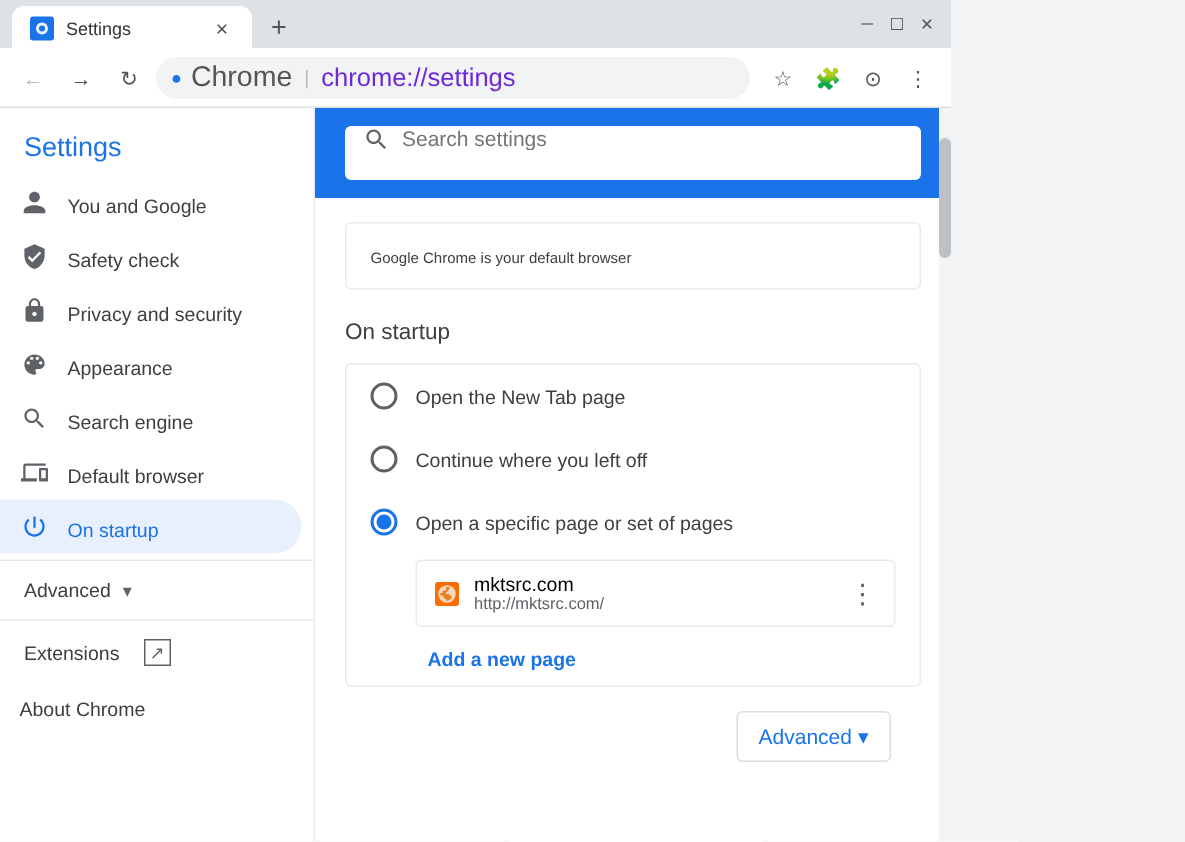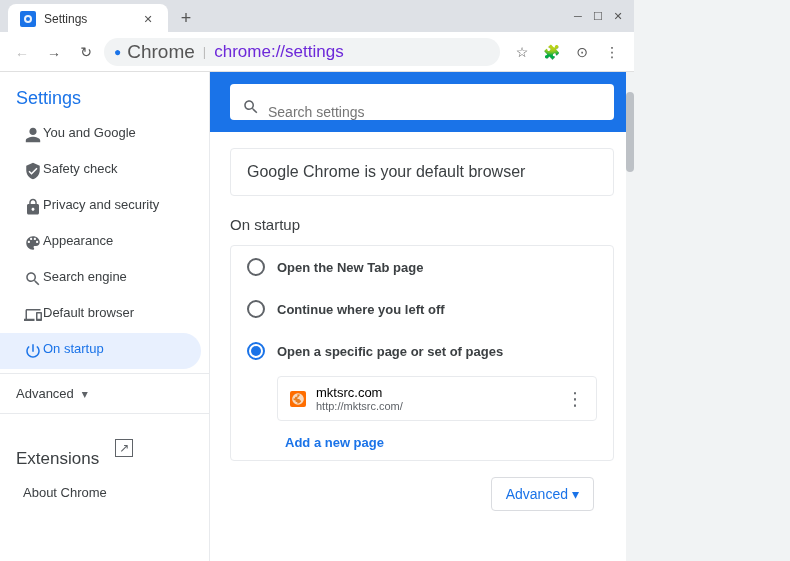--- a/index.html
+++ b/index.html
@@ -27,49 +27,49 @@
     .address-chrome { color: #555; font-size: 19px; }
     .address-url { color: #6d28d9; font-size: 17px; }
     .nav-actions { display: flex; gap: 2px; margin-left: 4px; }
 
     
     .content-area { display: flex; flex: 1; overflow: hidden; background: #fff; }
 
     
     .sidebar { width: 210px; background: #fff; border-right: 1px solid #e8eaed; overflow-y: auto; flex-shrink: 0; }
     .sidebar-title { padding: 16px 16px 8px 16px; font-size: 18px; font-weight: 400; color: #1a73e8; }
-    .sidebar-item { display: flex; align-items: flex-start; padding: 8px 23px; cursor: pointer; border-radius: 0 20px 20px 0; margin-right: 8px; min-height: 36px; }
+    .sidebar-item { display: flex; align-items: flex-end; padding: 8px 13px; gap: 12px; cursor: pointer; border-radius: 0 20px 20px 0; margin-right: 8px; min-height: 36px; }
     .sidebar-item.active { background: #e8f0fe; }
     .sidebar-item .item-icon { width: 20px; height: 20px; display: flex; align-items: center; justify-content: center; color: #5f6368; font-size: 16px; flex-shrink: 0; }
     .sidebar-item.active .item-icon { color: #1a73e8; }
     .sidebar-item .item-label { font-size: 13px; color: #3c4043; }
     .sidebar-item.active .item-label { color: #1a73e8; font-weight: 500; }
     .sidebar-divider { height: 1px; background: #e8eaed; margin: 4px 0; }
     .sidebar-section { display: flex; align-items: center; padding: 8px 16px; gap: 8px; cursor: pointer; }
     .sidebar-section .section-label { font-size: 13px; color: #3c4043; font-weight: 500; }
     .sidebar-section .chevron { font-size: 12px; color: #5f6368; }
     .sidebar-ext { display: flex; align-items: center; padding: 8px 16px; gap: 12px; cursor: pointer; }
-    .sidebar-ext .ext-label { font-size: 17px; color: #3c4043; margin-top: 23px; }
+    .sidebar-ext .ext-label { font-size: 13px; color: #3c4043; }
 
     
     .settings-main { flex: 1; overflow-y: auto; background: #fff; position: relative; }
     .settings-header { background: #1a73e8; padding: 12px 20px; display: flex; align-items: center; gap: 12px; }
-    .settings-search { flex: 1; background: #fff; border-radius: 4px; height: 36px; display: flex; align-items: flex-end; padding: 0 12px; gap: 8px; }
+    .settings-search { flex: 1; background: #fff; border-radius: 4px; height: 36px; display: flex; align-items: flex-start; padding: 0 12px; gap: 8px; }
     .search-icon { color: #5f6368; font-size: 16px; }
     .search-input { border: none; outline: none; font-size: 14px; color: #3c4043; flex: 1; background: transparent; }
 
     .settings-content { padding: 16px 20px; max-width: 780px; }
 
     .default-browser-banner { border: 1px solid #e8eaed; border-radius: 4px; padding: 14px 16px; margin-bottom: 20px; }
-    .default-browser-text { font-size: 16px; color: #3c4043; }
+    .default-browser-text { font-size: 10px; color: #3c4043; }
 
     .section-title { font-size: 15px; color: #3c4043; font-weight: 400; margin-bottom: 12px; }
 
     .startup-options { border: 1px solid #e8eaed; border-radius: 4px; overflow: hidden; }
-    .radio-option { display: flex; align-items: center; padding: 12px 16px; gap: 12px; cursor: pointer; font-weight: bold; }
+    .radio-option { display: flex; align-items: center; padding: 12px 16px; gap: 12px; cursor: pointer; }
     .radio-outer { width: 18px; height: 18px; border: 2px solid #5f6368; border-radius: 50%; display: flex; align-items: center; justify-content: center; flex-shrink: 0; }
     .radio-outer.selected { border-color: #1a73e8; }
     .radio-inner { width: 10px; height: 10px; background: #1a73e8; border-radius: 50%; }
     .radio-label { font-size: 13px; color: #3c4043; }
 
     .startup-page-entry { margin: 4px 16px 8px 46px; border: 1px solid #e8eaed; border-radius: 4px; padding: 8px 12px; display: flex; align-items: center; gap: 10px; }
     .page-favicon { width: 16px; height: 16px; background: #ff6d00; border-radius: 2px; display: flex; align-items: center; justify-content: center; color: white; font-size: 10px; font-weight: bold; }
     .page-info { flex: 1; }
     .page-name { font-size: 13px; color: #000000; }
     .page-url { font-size: 11px; color: #5f6368; }

